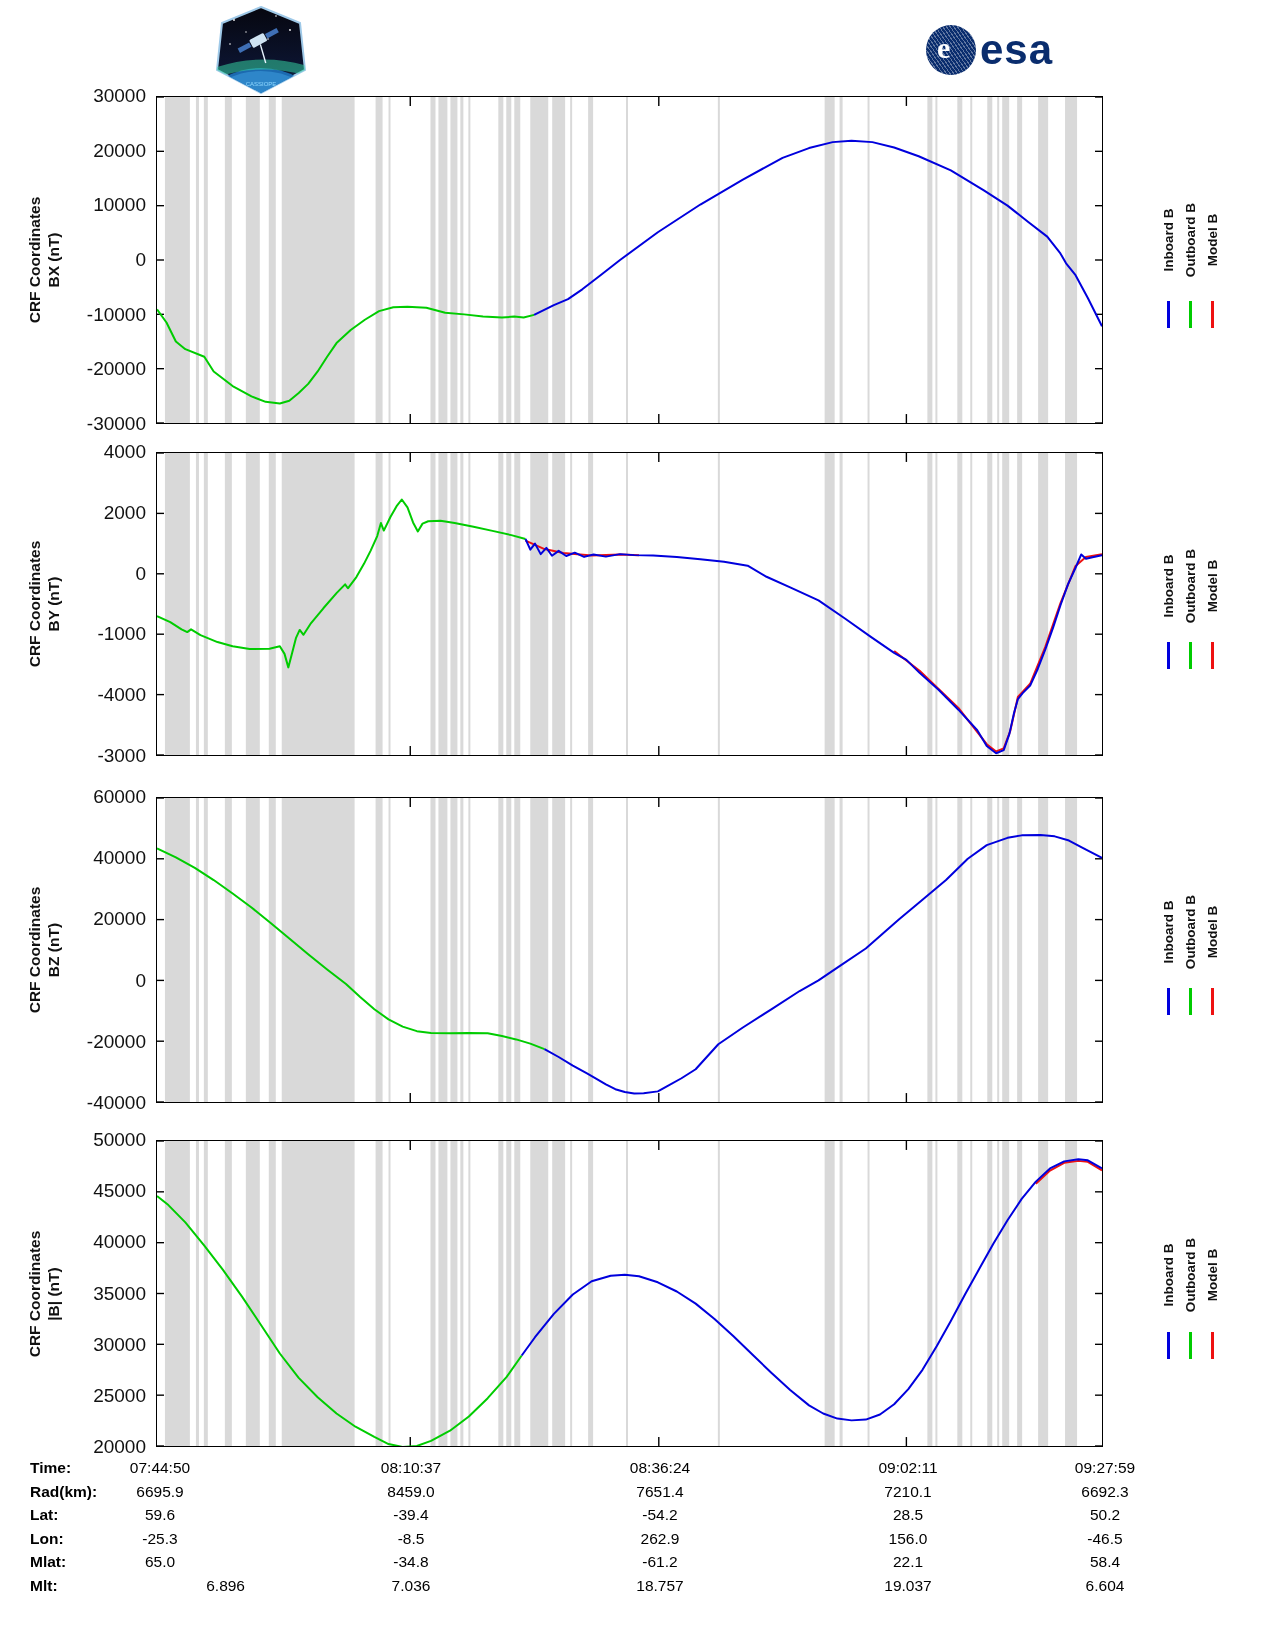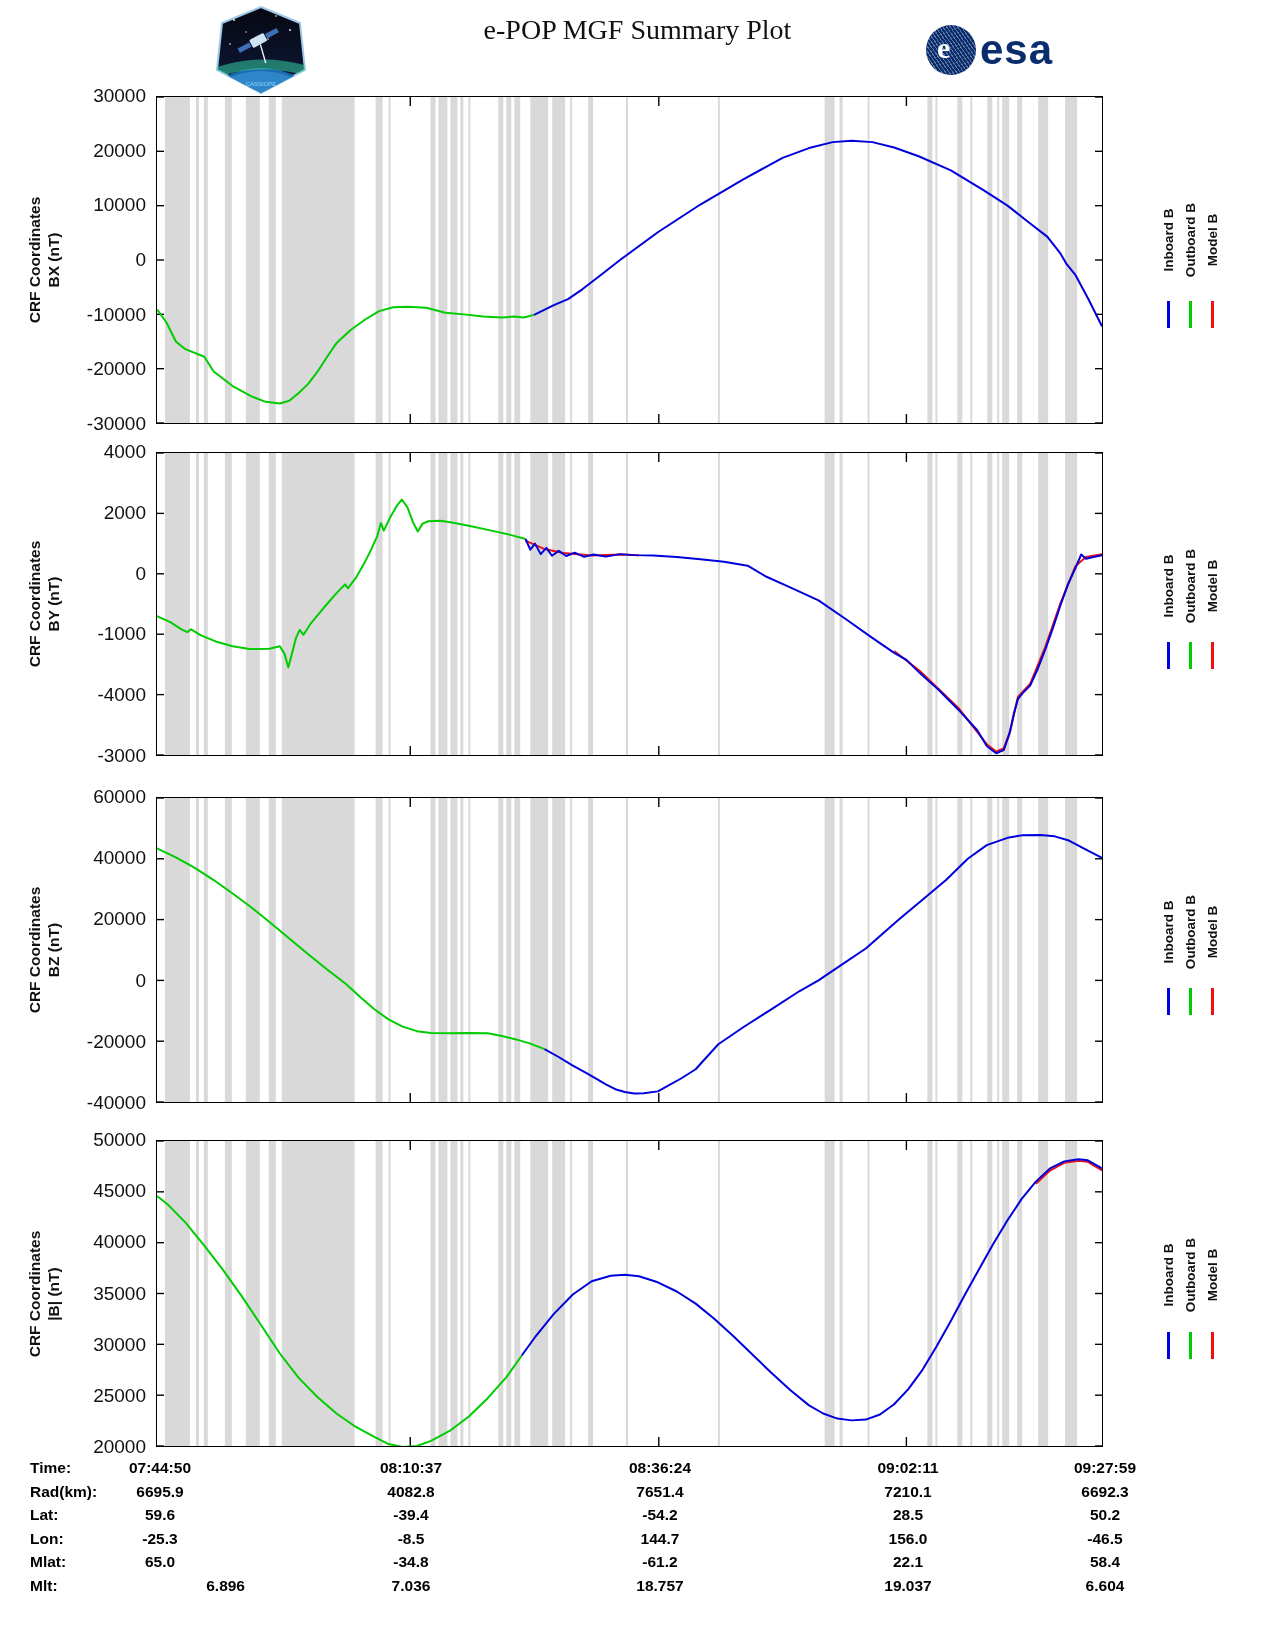--- a/index.html
+++ b/index.html
@@ -21,21 +21,21 @@
   .panel-box svg{display:block;width:100%;height:100%;}
   .ytick-label{position:absolute;width:118px;text-align:right;font-size:19px;color:#111;}
   .ylabel-wrap{position:absolute;width:0;height:0;}
   .ylabel{position:absolute;transform:translate(-50%,-50%) rotate(-90deg);white-space:nowrap;
           text-align:center;font-weight:bold;font-size:15.5px;color:#111;line-height:1.25;}
   .legend-label{position:absolute;transform:translate(-50%,-50%) rotate(-90deg);white-space:nowrap;
           font-weight:bold;font-size:13.5px;color:#111;}
   .legend-sample{position:absolute;width:2.5px;}
   
   .row-label{position:absolute;left:30px;font-weight:bold;font-size:15.5px;color:#000;}
-  .row-val{position:absolute;width:170px;text-align:center;font-weight:bold;font-size:15.5px;color:#000;}
+  .row-val{position:absolute;width:170px;text-align:center;font-weight:normal;font-size:15.5px;color:#000;}
   #footnote{position:absolute;left:2px;top:1626px;width:1272px;font-weight:bold;font-size:15.5px;
             color:#000;letter-spacing:-0.3px;white-space:nowrap;}
 </style>
 </head>
 <body>
 
 <div id="stage">
 
   <div class="abs" id="patch">
     <svg viewBox="0 0 90 88">
@@ -65,21 +65,20 @@
           <rect x="20" y="32" width="13" height="5" fill="#3f6fb5"></rect>
           <rect x="51" y="32" width="13" height="5" fill="#3f6fb5"></rect>
           <line x1="42" y1="39" x2="38" y2="58" stroke="#e8f4ff" stroke-width="1.4"></line>
         </g>
         <text x="45" y="80" text-anchor="middle" font-size="6" fill="#8fd8ff" font-family="Liberation Sans, sans-serif">CASSIOPE</text>
       </g>
     </svg>
   </div>
 
   <div class="abs" id="title-block">
-    <div id="title-line1">e-POP MGF Summary Plot</div>
   </div>
 
   <div class="abs" id="esa-logo">
     <div id="esa-circle">
       <div class="hatch"></div>
         <span class="e">e</span>
     </div>
     <span id="esa-text">esa</span>
   </div>
 
@@ -406,34 +405,34 @@
       <div class="legend-label" style="left: 1212px; top: 1275px;">Model B</div>
       <div class="legend-sample" style="left: 1211px; top: 1332px; height: 27px; background: rgb(238, 17, 17);"></div>
       <div class="row-label" style="top: 1459px;">Time:</div>
       <div class="row-val" style="left: 75px; top: 1459px;">07:44:50</div>
       <div class="row-val" style="left: 326px; top: 1459px;">08:10:37</div>
       <div class="row-val" style="left: 575px; top: 1459px;">08:36:24</div>
       <div class="row-val" style="left: 823px; top: 1459px;">09:02:11</div>
       <div class="row-val" style="left: 1020px; top: 1459px;">09:27:59</div>
       <div class="row-label" style="top: 1482.5px;">Rad(km):</div>
       <div class="row-val" style="left: 75px; top: 1482.5px;">6695.9</div>
-      <div class="row-val" style="left: 326px; top: 1482.5px;">4082.8</div>
+      <div class="row-val" style="left: 326px; top: 1482.5px;">8459.0</div>
       <div class="row-val" style="left: 575px; top: 1482.5px;">7651.4</div>
       <div class="row-val" style="left: 823px; top: 1482.5px;">7210.1</div>
       <div class="row-val" style="left: 1020px; top: 1482.5px;">6692.3</div>
       <div class="row-label" style="top: 1506px;">Lat:</div>
       <div class="row-val" style="left: 75px; top: 1506px;">59.6</div>
       <div class="row-val" style="left: 326px; top: 1506px;">-39.4</div>
       <div class="row-val" style="left: 575px; top: 1506px;">-54.2</div>
       <div class="row-val" style="left: 823px; top: 1506px;">28.5</div>
       <div class="row-val" style="left: 1020px; top: 1506px;">50.2</div>
       <div class="row-label" style="top: 1529.5px;">Lon:</div>
       <div class="row-val" style="left: 75px; top: 1529.5px;">-25.3</div>
       <div class="row-val" style="left: 326px; top: 1529.5px;">-8.5</div>
-      <div class="row-val" style="left: 575px; top: 1529.5px;">144.7</div>
+      <div class="row-val" style="left: 575px; top: 1529.5px;">262.9</div>
       <div class="row-val" style="left: 823px; top: 1529.5px;">156.0</div>
       <div class="row-val" style="left: 1020px; top: 1529.5px;">-46.5</div>
       <div class="row-label" style="top: 1553px;">Mlat:</div>
       <div class="row-val" style="left: 75px; top: 1553px;">65.0</div>
       <div class="row-val" style="left: 326px; top: 1553px;">-34.8</div>
       <div class="row-val" style="left: 575px; top: 1553px;">-61.2</div>
       <div class="row-val" style="left: 823px; top: 1553px;">22.1</div>
       <div class="row-val" style="left: 1020px; top: 1553px;">58.4</div>
       <div class="row-label" style="top: 1576.5px;">Mlt:</div>
       <div class="row-val" style="left: 75px; top: 1576.5px; text-align: right;">6.896</div>

